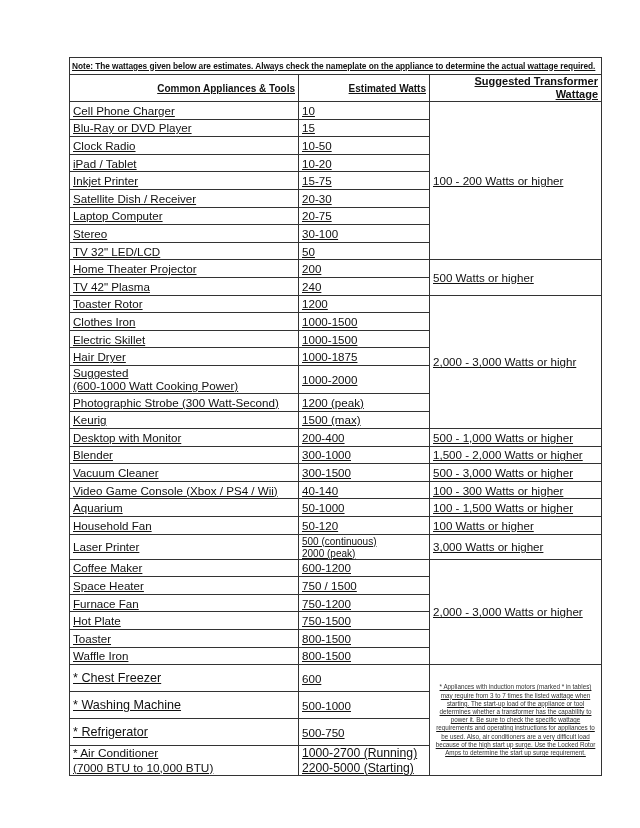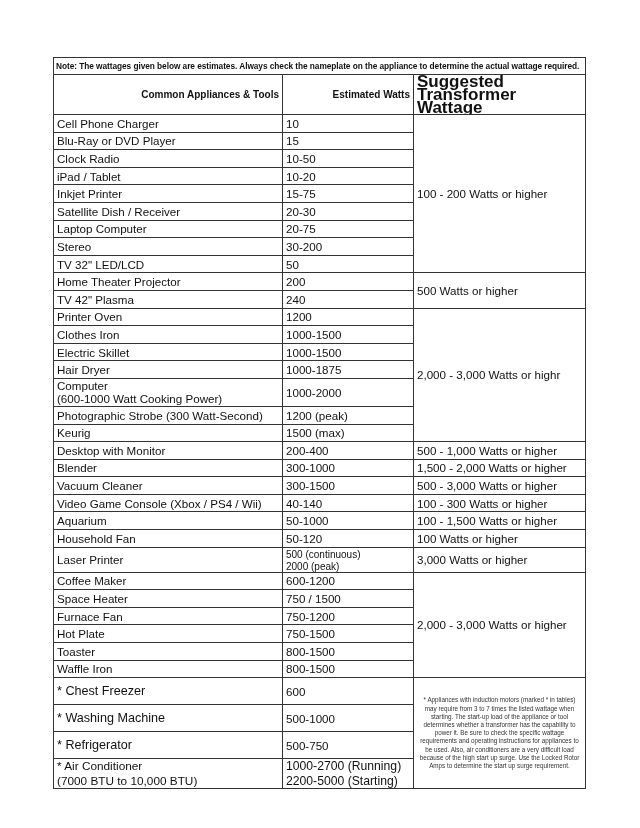--- a/index.html
+++ b/index.html
@@ -1,30 +1,30 @@
 <!DOCTYPE html>
 <html><head>
 <meta charset="utf-8">
 <style>
   html, body { margin: 0; padding: 0; background: #ffffff; }
   body { width: 640px; height: 828px; position: relative; overflow: hidden;
          font-family: "Liberation Sans", sans-serif; color: #111; }
   table.wt {
-    position: absolute; left: 53px; top: 57px; width: 532px;
-    border-collapse: collapse; table-layout: fixed;
+    position: absolute; left: 69px; top: 57px; width: 532px;
+    border-collapse: collapse; table-layout: fixed; text-decoration: underline;
   }
   table.wt td, table.wt th {
     border: 1px solid #333; padding: 0 3px; vertical-align: middle;
     font-size: 11.6px; line-height: 13px; font-weight: normal; text-align: left;
     overflow: hidden;
   }
   col.c1 { width: 229px; } col.c2 { width: 131px; } col.c3 { width: 172px; }
   tr.note td { font-size: 8.3px; font-weight: bold; height: 16px; padding: 0 2px; white-space: nowrap; letter-spacing: -0.05px; }
   tr.head th { font-weight: bold; font-size: 10px; height: 22px; text-align: right; }
-  tr.head th.c3h { text-align: left; font-size: 17px; }
+  tr.head th.c3h { text-align: right; font-size: 11px; }
   td.sugg { text-align: right; }
   td.fn { text-align: center !important; font-size: 6.3px !important; line-height: 8.2px !important; color: #333; padding: 0 4px !important; }
   tr.r td { height: 16.6px; }
   tr.tall td { height: 27px; }
   tr.mid td { height: 23px; }
   tr.big td { height: 26px; margin-top: 8px; }
   .big .name { font-size: 12.6px; }
   .small2 { font-size: 10px !important; line-height: 11px !important; }
   .ac .ew { font-size: 12.2px !important; line-height: 13.5px !important; }
   .ac .name { font-size: 11.8px !important; line-height: 13.5px !important; }
@@ -73,54 +73,54 @@
       <tr class="r">
         <td><span class="name">Satellite Dish / Receiver</span></td>
         <td><span class="ew">20-30</span></td>
       </tr>
       <tr class="r">
         <td><span class="name">Laptop Computer</span></td>
         <td><span class="ew">20-75</span></td>
       </tr>
       <tr class="r">
         <td><span class="name">Stereo</span></td>
-        <td><span class="ew">30-200</span></td>
+        <td><span class="ew">30-100</span></td>
       </tr>
       <tr class="r">
         <td><span class="name">TV 32" LED/LCD</span></td>
         <td><span class="ew">50</span></td>
       </tr>
       <tr class="r">
         <td><span class="name">Home Theater Projector</span></td>
         <td><span class="ew">200</span></td>
         <td rowspan="2" class="sugg">500 Watts or higher</td>
       </tr>
       <tr class="r">
         <td><span class="name">TV 42" Plasma</span></td>
         <td><span class="ew">240</span></td>
       </tr>
       <tr class="r">
-        <td><span class="name">Printer Oven</span></td>
+        <td><span class="name">Toaster Rotor</span></td>
         <td><span class="ew">1200</span></td>
         <td rowspan="7" class="sugg">2,000 - 3,000 Watts or highr</td>
       </tr>
       <tr class="r">
         <td><span class="name">Clothes Iron</span></td>
         <td><span class="ew">1000-1500</span></td>
       </tr>
       <tr class="r">
         <td><span class="name">Electric Skillet</span></td>
         <td><span class="ew">1000-1500</span></td>
       </tr>
       <tr class="r">
         <td><span class="name">Hair Dryer</span></td>
         <td><span class="ew">1000-1875</span></td>
       </tr>
       <tr class="tall">
-        <td><span class="name">Computer</span><br><span class="name">(600-1000 Watt Cooking Power)</span></td>
+        <td><span class="name">Suggested</span><br><span class="name">(600-1000 Watt Cooking Power)</span></td>
         <td><span class="ew">1000-2000</span></td>
       </tr>
       <tr class="r">
         <td><span class="name">Photographic Strobe (300 Watt-Second)</span></td>
         <td><span class="ew">1200 (peak)</span></td>
       </tr>
       <tr class="r">
         <td><span class="name">Keurig</span></td>
         <td><span class="ew">1500 (max)</span></td>
       </tr>

